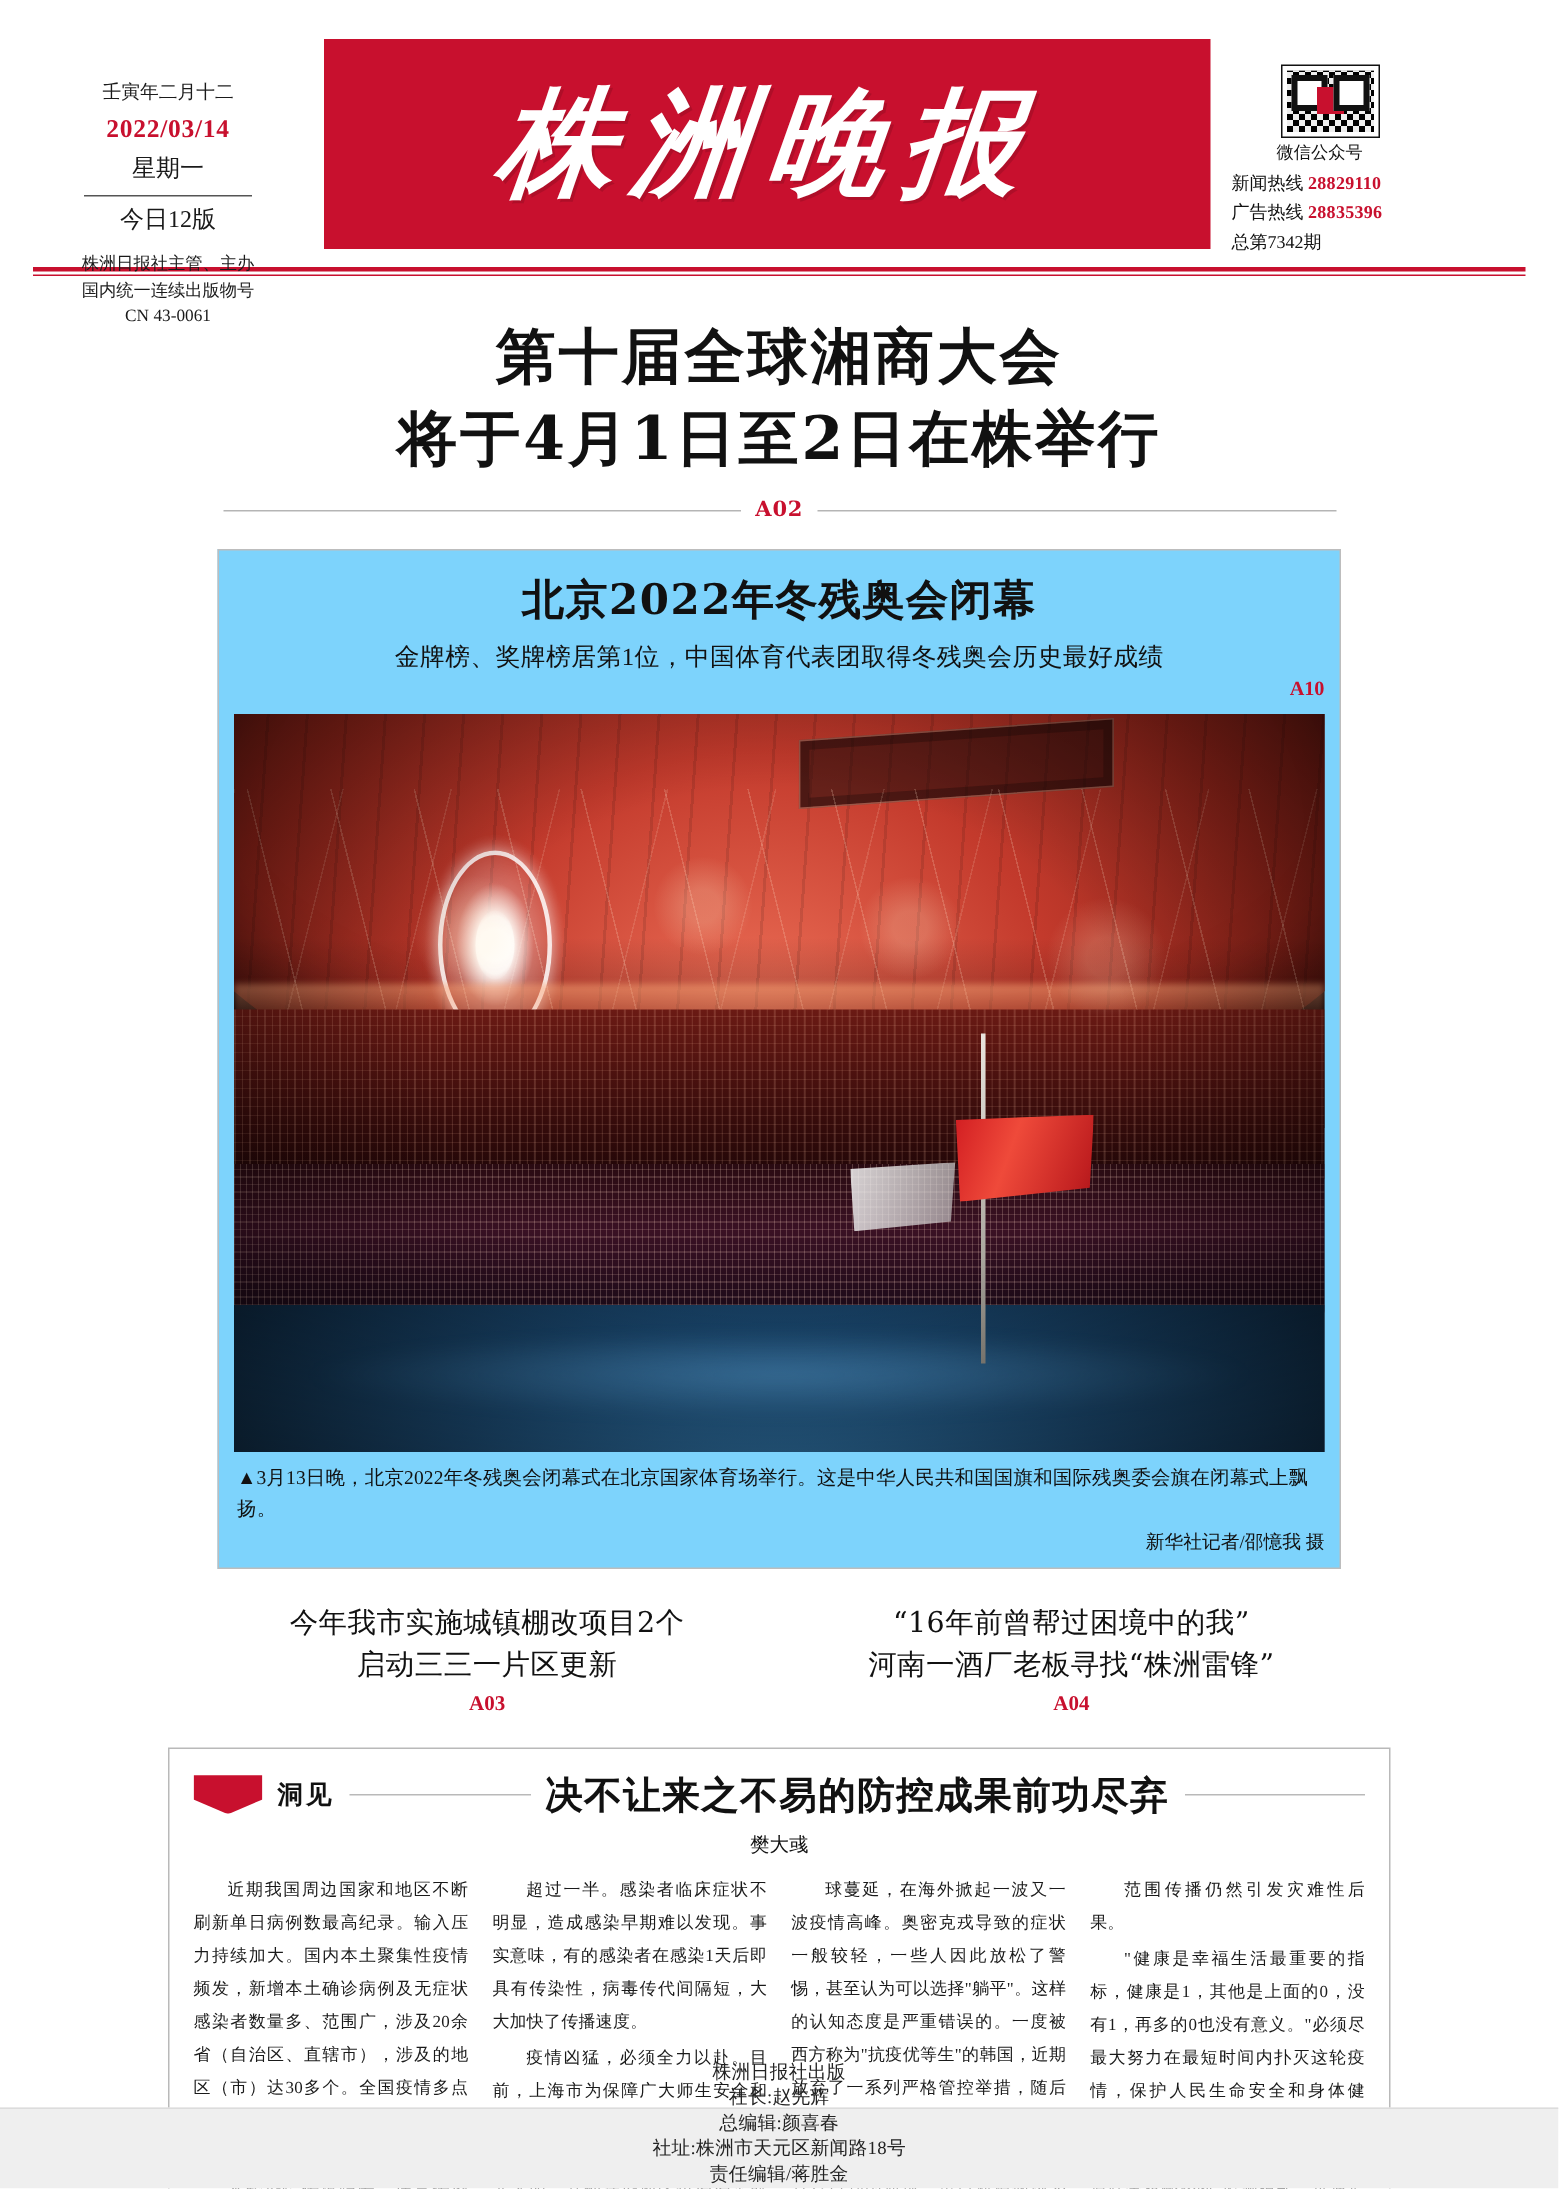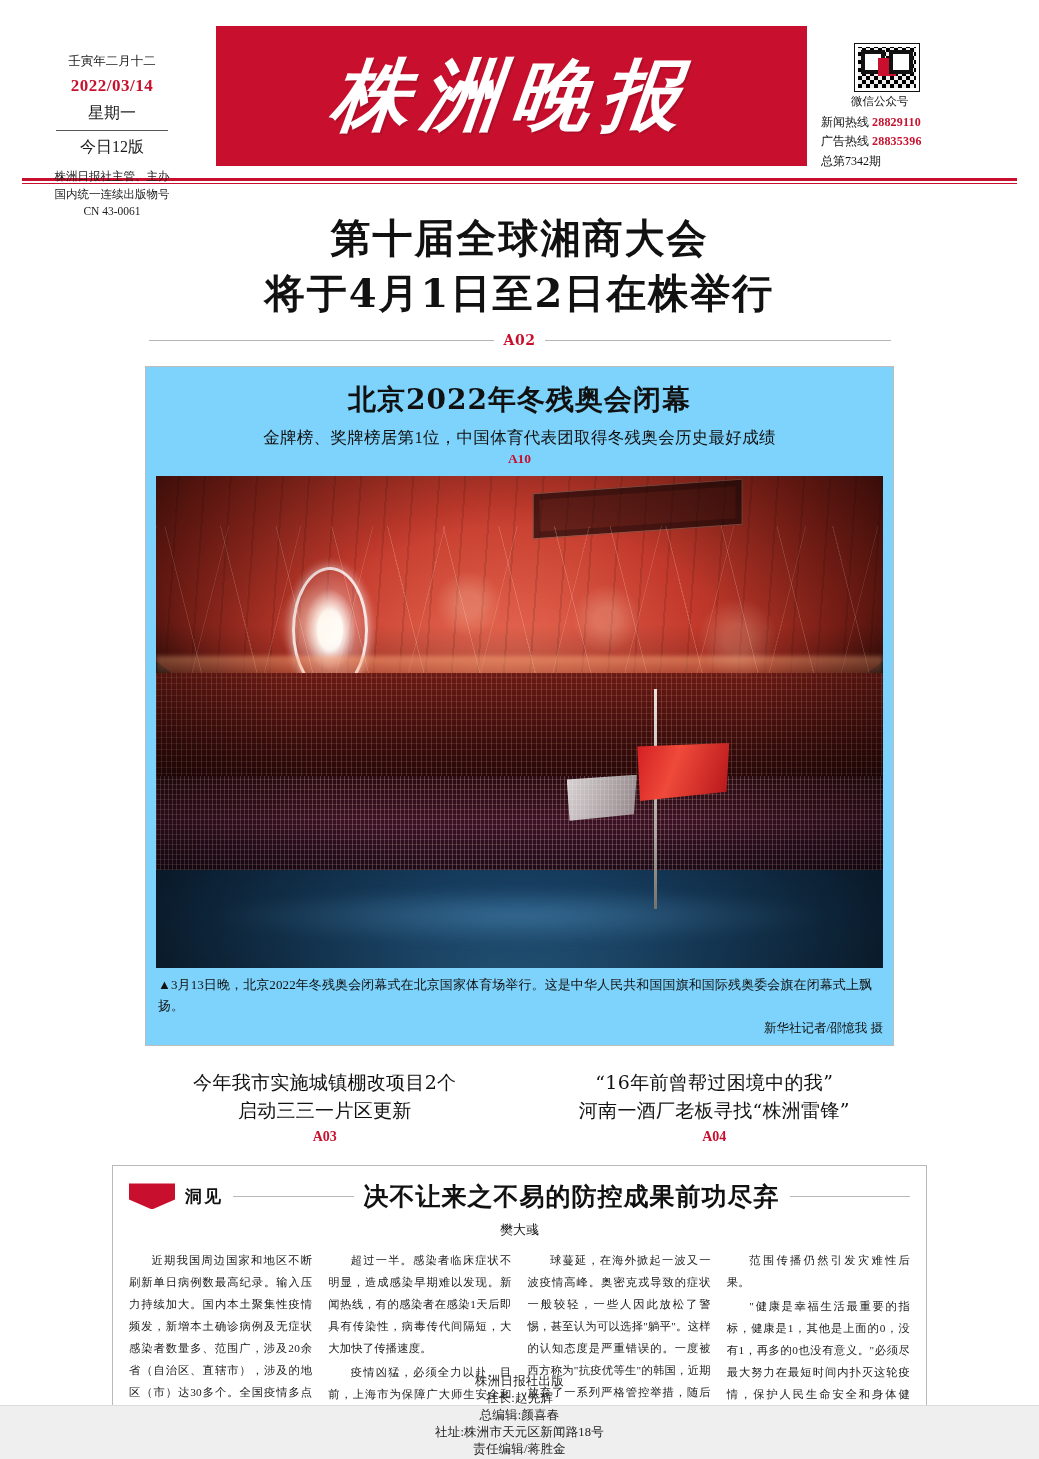--- a/index.html
+++ b/index.html
@@ -145,21 +145,21 @@
     letter-spacing: 1px;
     font-family: "DejaVu Serif", serif;
     margin: 4px 0 8px;
   }
   .pb-sub {
     text-align: center;
     font-size: 16.5px;
     letter-spacing: .3px;
     margin-bottom: 2px;
   }
-  .pb-code { text-align: center; color: #c8102e; font-size: 13.5px; font-weight: bold; margin: 1px 0 9px; }
+  .pb-code { text-align: right; color: #c8102e; font-size: 13.5px; font-weight: bold; margin: 1px 0 9px; }
 
   .photo {
     position: relative;
     width: 100%;
     height: 492px;
     overflow: hidden;
     background: #12060a;
   }
   
   .ph-roof {
@@ -485,21 +485,21 @@
       <span class="hr"></span>
     </div>
     <div class="op-author">樊大彧</div>
 
     <div class="op-cols">
       <div class="col">
         <p>近期我国周边国家和地区不断刷新单日病例数最高纪录。输入压力持续加大。国内本土聚集性疫情频发，新增本土确诊病例及无症状感染者数量多、范围广，涉及20余省（自治区、直辖市），涉及的地区（市）达30多个。全国疫情多点散发的严峻态势，是2020年武汉疫情以来前所未有的。</p>
         <p>本轮疫情传播隐匿，病毒传染力强，传播速度快，防控难度大。疫情存在大量无症状感染者，无症状感染者占比</p>
       </div>
       <div class="col">
-        <p>超过一半。感染者临床症状不明显，造成感染早期难以发现。新闻热线，有的感染者在感染1天后即具有传染性，病毒传代间隔短，大大加快了传播速度。</p>
+        <p>超过一半。感染者临床症状不明显，造成感染早期难以发现。事实意味，有的感染者在感染1天后即具有传染性，病毒传代间隔短，大大加快了传播速度。</p>
         <p>疫情凶猛，必须全力以赴。目前，上海市为保障广大师生安全和健康，全市中小学全部调整为线上教学，幼儿园、托儿所停止接收幼儿入园。其他涉疫地区也纷纷采取了相应措施。</p>
 
       </div>
       <div class="col">
         <p>球蔓延，在海外掀起一波又一波疫情高峰。奥密克戎导致的症状一般较轻，一些人因此放松了警惕，甚至认为可以选择"躺平"。这样的认知态度是严重错误的。一度被西方称为"抗疫优等生"的韩国，近期放弃了一系列严格管控举措，随后不到1个月时间，韩国单日确诊病例就迅速从几千例攀升至几十万例。3月12日韩国通报，单日新增病例38万余例，新增269例新冠死亡病例。事实意味，奥密克戎变异毒株导致的症状虽然较轻，但由于传染力极强，大</p>
       </div>
       <div class="col">
         <p>范围传播仍然引发灾难性后果。</p>
         <p>"健康是幸福生活最重要的指标，健康是1，其他是上面的0，没有1，再多的0也没有意义。"必须尽最大努力在最短时间内扑灭这轮疫情，保护人民生命安全和身体健康。目前疫情形势依然严峻，但只要坚持做好快速核酸筛查、推广"抗原筛查核酸诊断"监测模式、迅速追踪溯源、及时规范集中隔离等严格社区管控等核心防控措施，我们一定能守住不出现疫情规模性反弹底线，坚决打赢疫情防控阻击战。</p>
       </div>

